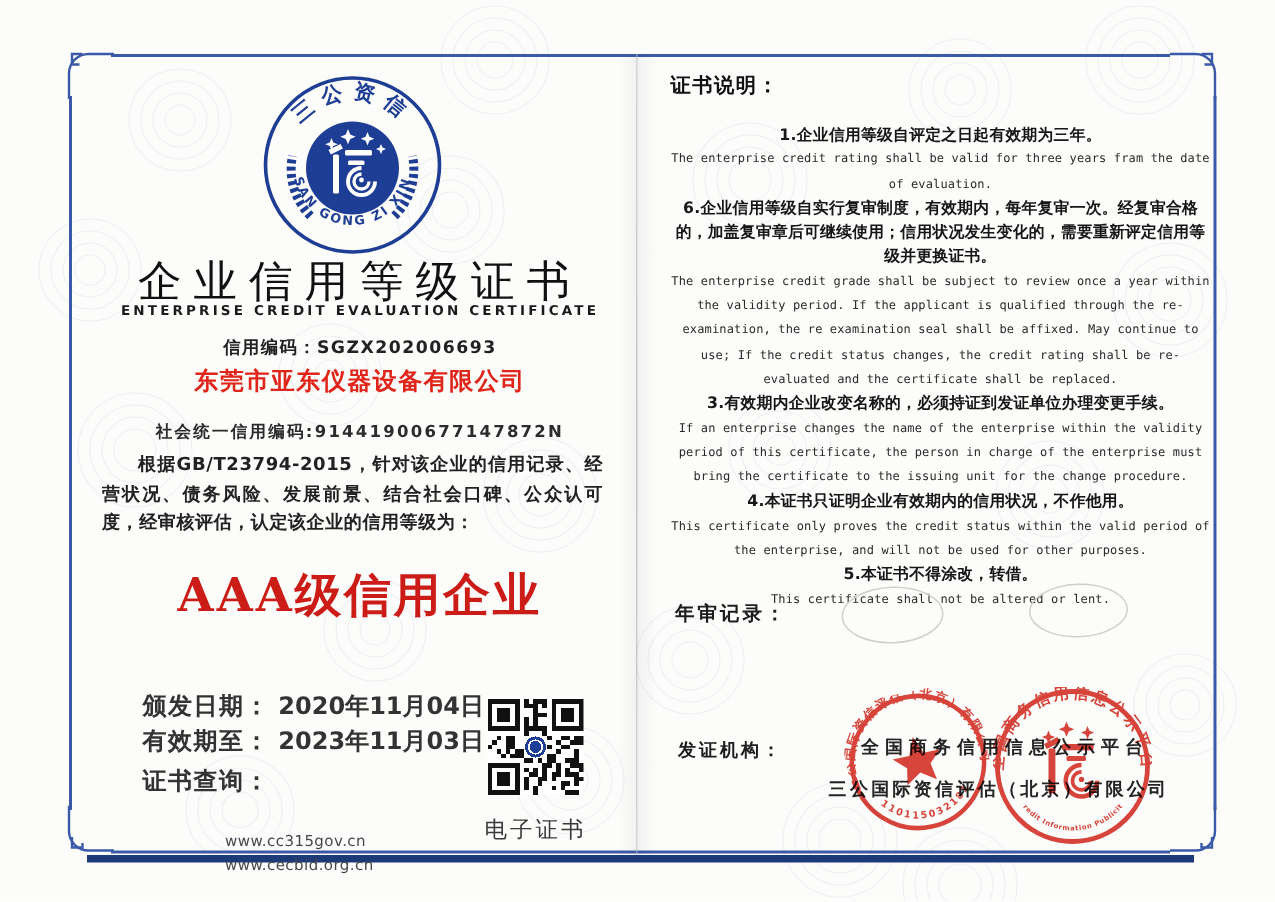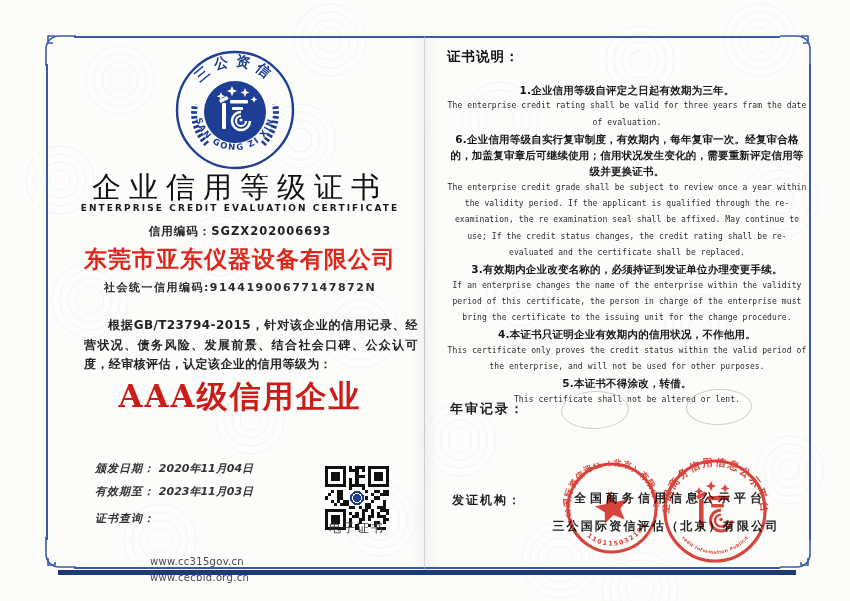--- a/index.html
+++ b/index.html
@@ -23,34 +23,34 @@
 
   
   .cert-title{left:60px;top:168px;width:360px;text-align:center;
     font-family:"DejaVu Serif","Liberation Serif",serif;font-weight:400;
     font-size:29px;letter-spacing:8px;color:#111;white-space:nowrap;}
   .cert-title-en{left:60px;top:203px;width:360px;text-align:center;
     font-size:9px;font-weight:700;letter-spacing:2.1px;color:#1a1a1a;white-space:nowrap;}
   .credit-code{left:60px;top:224px;width:360px;text-align:center;
     font-size:11.5px;font-weight:700;letter-spacing:1px;color:#222;}
   .company{left:40px;top:244px;width:400px;text-align:center;
-    font-size:23px;font-weight:700;letter-spacing:1px;color:#e0251b;}
+    font-size:16px;font-weight:700;letter-spacing:1px;color:#e0251b;}
   .uscc{left:60px;top:280px;width:360px;text-align:center;
     font-size:11px;letter-spacing:1.5px;font-weight:600;color:#2c2c2c;}
   .paragraph{left:68px;top:300px;width:334px;font-size:12px;line-height:19.5px;
     font-weight:600;color:#222;text-align:justify;text-indent:2em;letter-spacing:.4px;}
   .rating{left:40px;top:376px;width:400px;text-align:center;
     font-family:"DejaVu Serif","Liberation Serif",serif;
     font-size:31px;font-weight:700;letter-spacing:2px;color:#cc1c18;}
-  .meta-row{position:absolute;font-size:11px;font-weight:700;color:#333;white-space:nowrap;font-style:italic;}
+  .meta-row{position:absolute;font-size:16px;font-weight:700;color:#333;white-space:nowrap;}
   .meta-row .lab{letter-spacing:1px;}
   .query-url{position:absolute;font-size:10px;font-weight:400;color:#44474c;letter-spacing:.3px;margin-top:44px;}
   .qr-wrap{left:325px;top:466px;width:64px;height:64px;background:#fff;}
-  .qr-label{left:318px;top:520px;width:78px;text-align:center;
-    font-size:12px;letter-spacing:2px;color:#3a3a3a;}
+  .qr-label{left:318px;top:544px;width:78px;text-align:center;
+    font-size:15px;letter-spacing:2px;color:#3a3a3a;}
 
   
   .notes-head{left:447px;top:48px;font-size:13.5px;font-weight:700;letter-spacing:1px;color:#111;}
   .notes{left:447px;top:82px;width:360px;text-align:center;}
   .notes .zh{font-size:10.5px;font-weight:600;color:#161616;line-height:16.3px;letter-spacing:.2px;}
   .notes .en{font-family:"DejaVu Sans Mono","Liberation Mono",monospace;
     font-size:8px;color:#2a2a2a;line-height:16.3px;letter-spacing:.1px;}
   .annual-label{left:450px;top:400px;font-size:13px;font-weight:700;letter-spacing:2px;color:#1d1d1d;}
   .oval{position:absolute;border:1.2px solid #cfcfcd;border-radius:50%;}
   .issuer-label{left:452px;top:492px;font-size:12px;font-weight:600;letter-spacing:2px;color:#1d1d1d;}
@@ -204,21 +204,21 @@
       <path d="M68 68 a5 5 0 1 0 5 5" fill="none" stroke="#ffffff" stroke-width="2.2"></path>
       <circle cx="68" cy="72" r="1.6"></circle>
     </g>
   </svg>
 
   <div class="abs cert-title">企业信用等级证书</div>
   <div class="abs cert-title-en">ENTERPRISE CREDIT EVALUATION CERTIFICATE</div>
   <div class="abs credit-code">信用编码：SGZX202006693</div>
   <div class="abs company">东莞市亚东仪器设备有限公司</div>
   <div class="abs uscc">社会统一信用编码:91441900677147872N</div>
-  <p class="abs paragraph" style="margin:16px">根据GB/T23794-2015，针对该企业的信用记录、经营状况、债务风险、发展前景、结合社会口碑、公众认可度，经审核评估，认定该企业的信用等级为：</p>
+  <p class="abs paragraph" style="margin:0">根据GB/T23794-2015，针对该企业的信用记录、经营状况、债务风险、发展前景、结合社会口碑、公众认可度，经审核评估，认定该企业的信用等级为：</p>
   <div class="abs rating">AAA级信用企业</div>
 
   <div class="meta-row" style="left:95px;top:461px">
     <span class="lab">颁发日期：</span>
     <span>2020年11月04日</span>
   </div>
   <div class="meta-row" style="left:95px;top:484px">
     <span class="lab">有效期至：</span>
     <span>2023年11月03日</span>
   </div>

